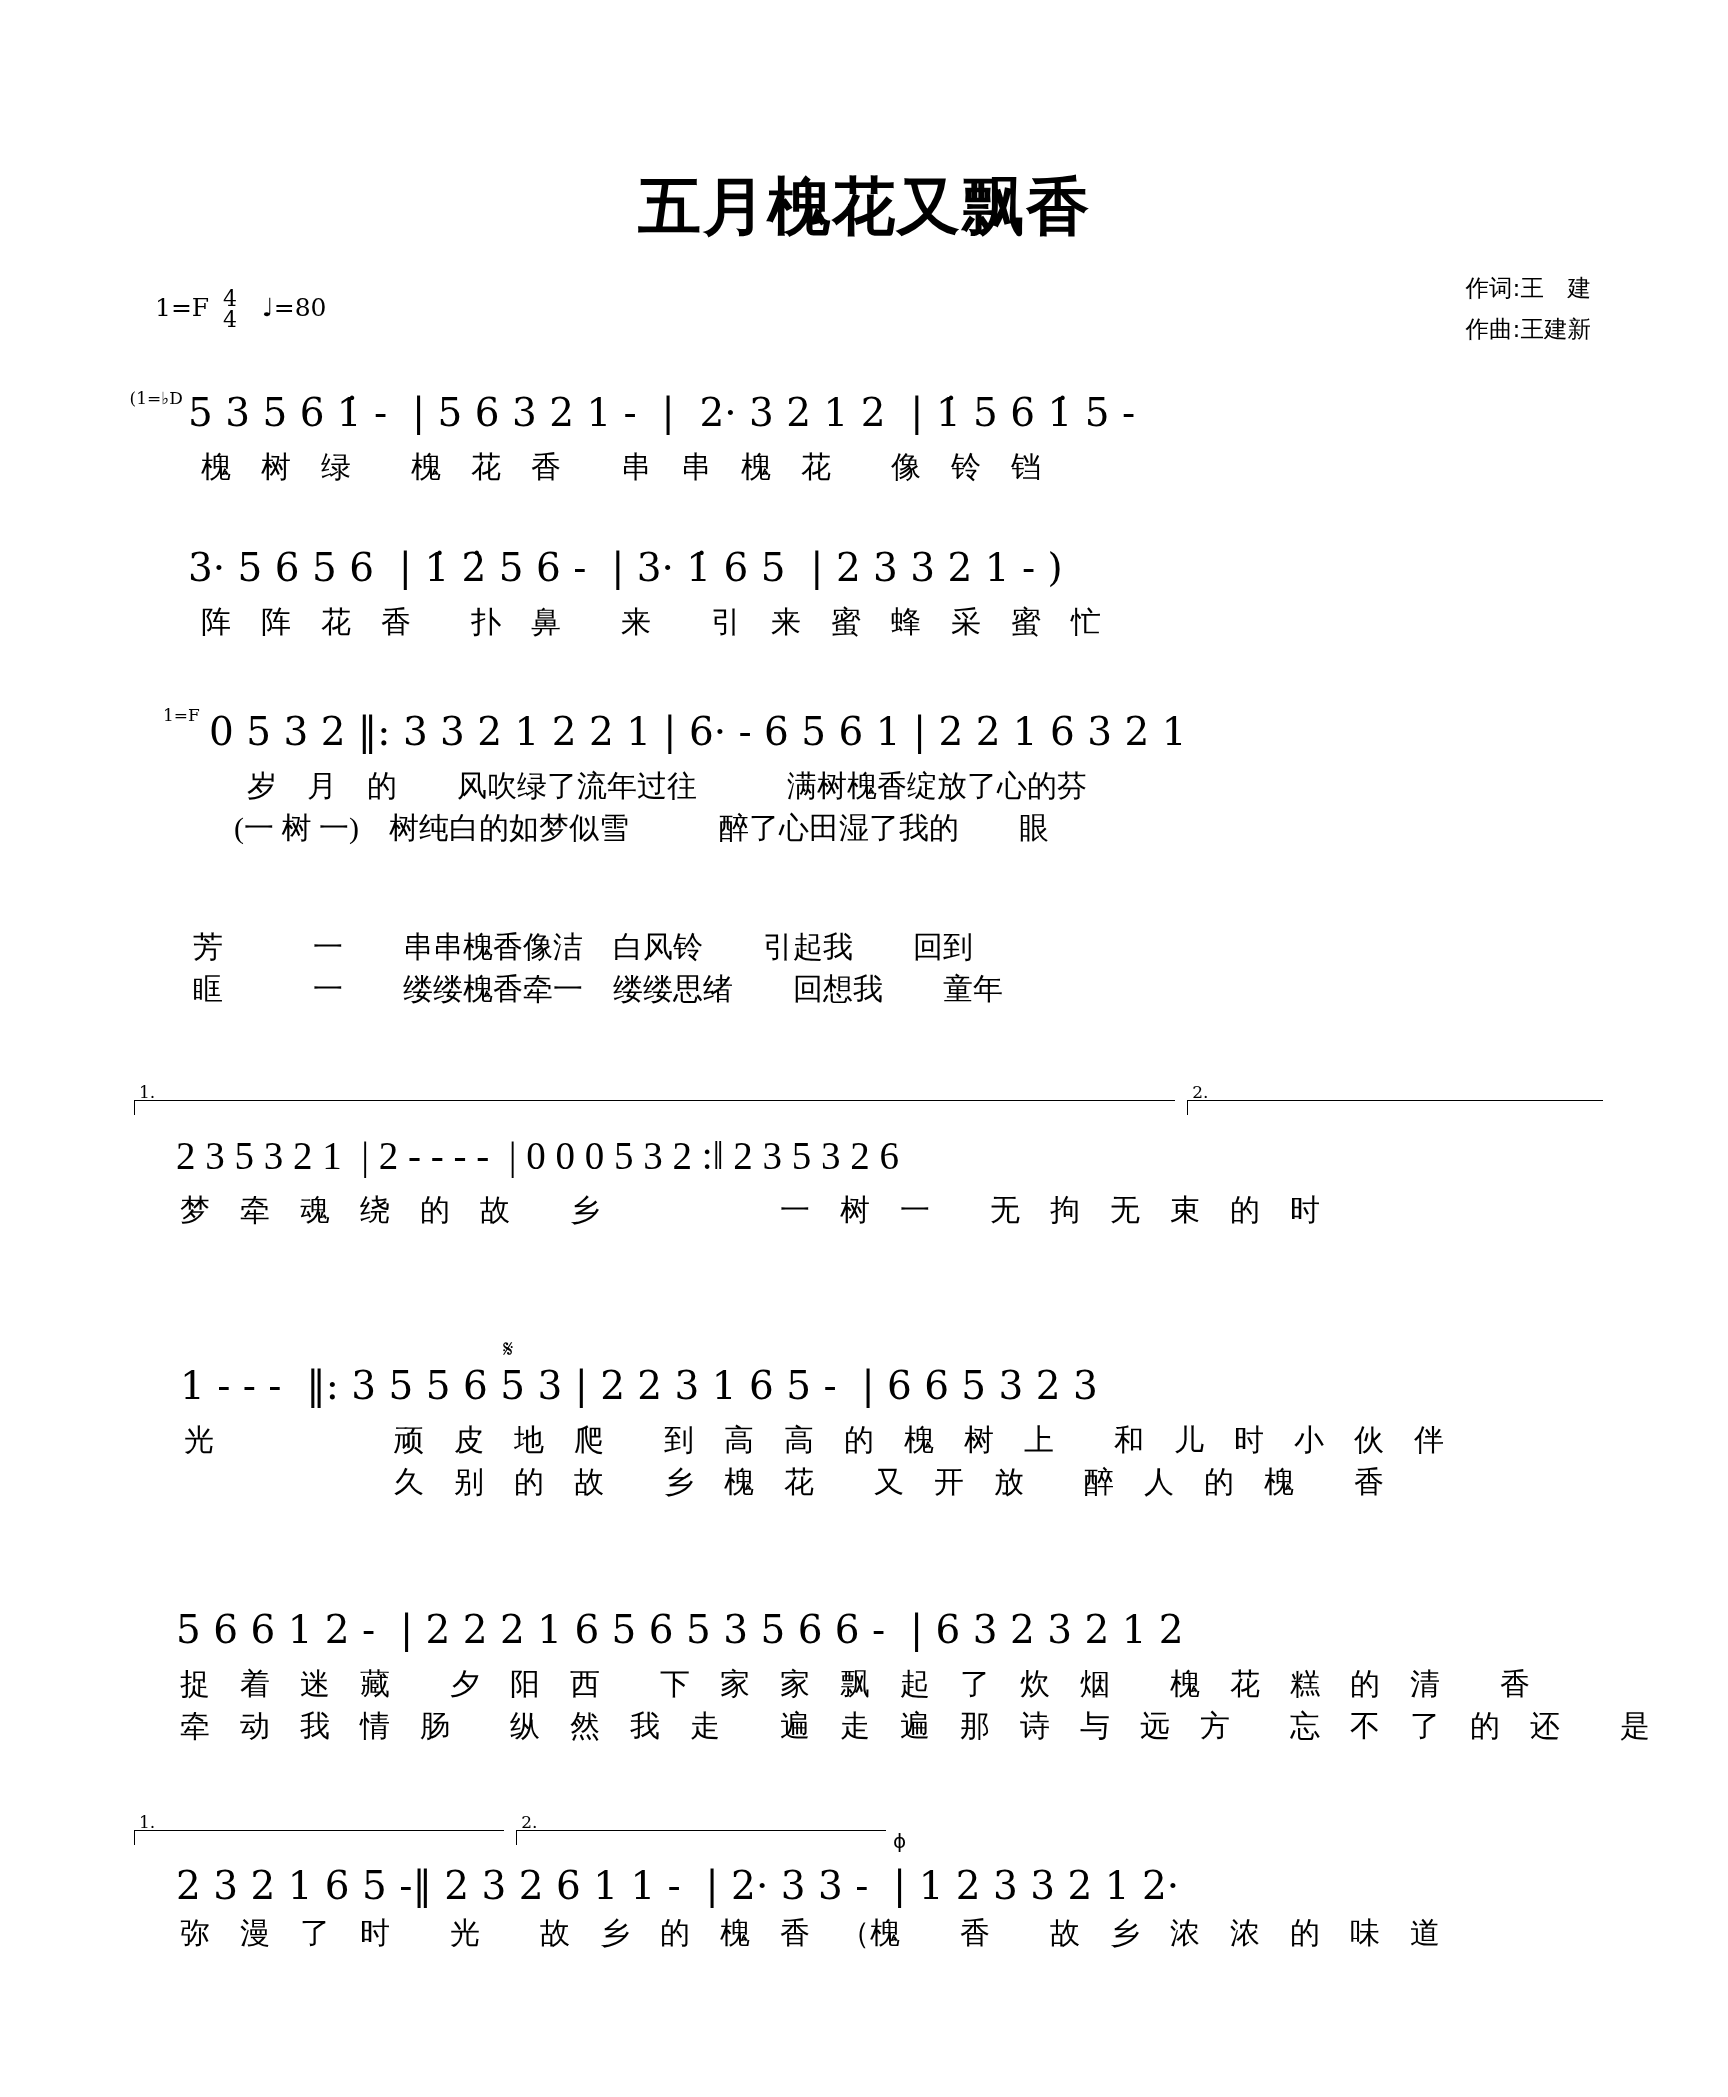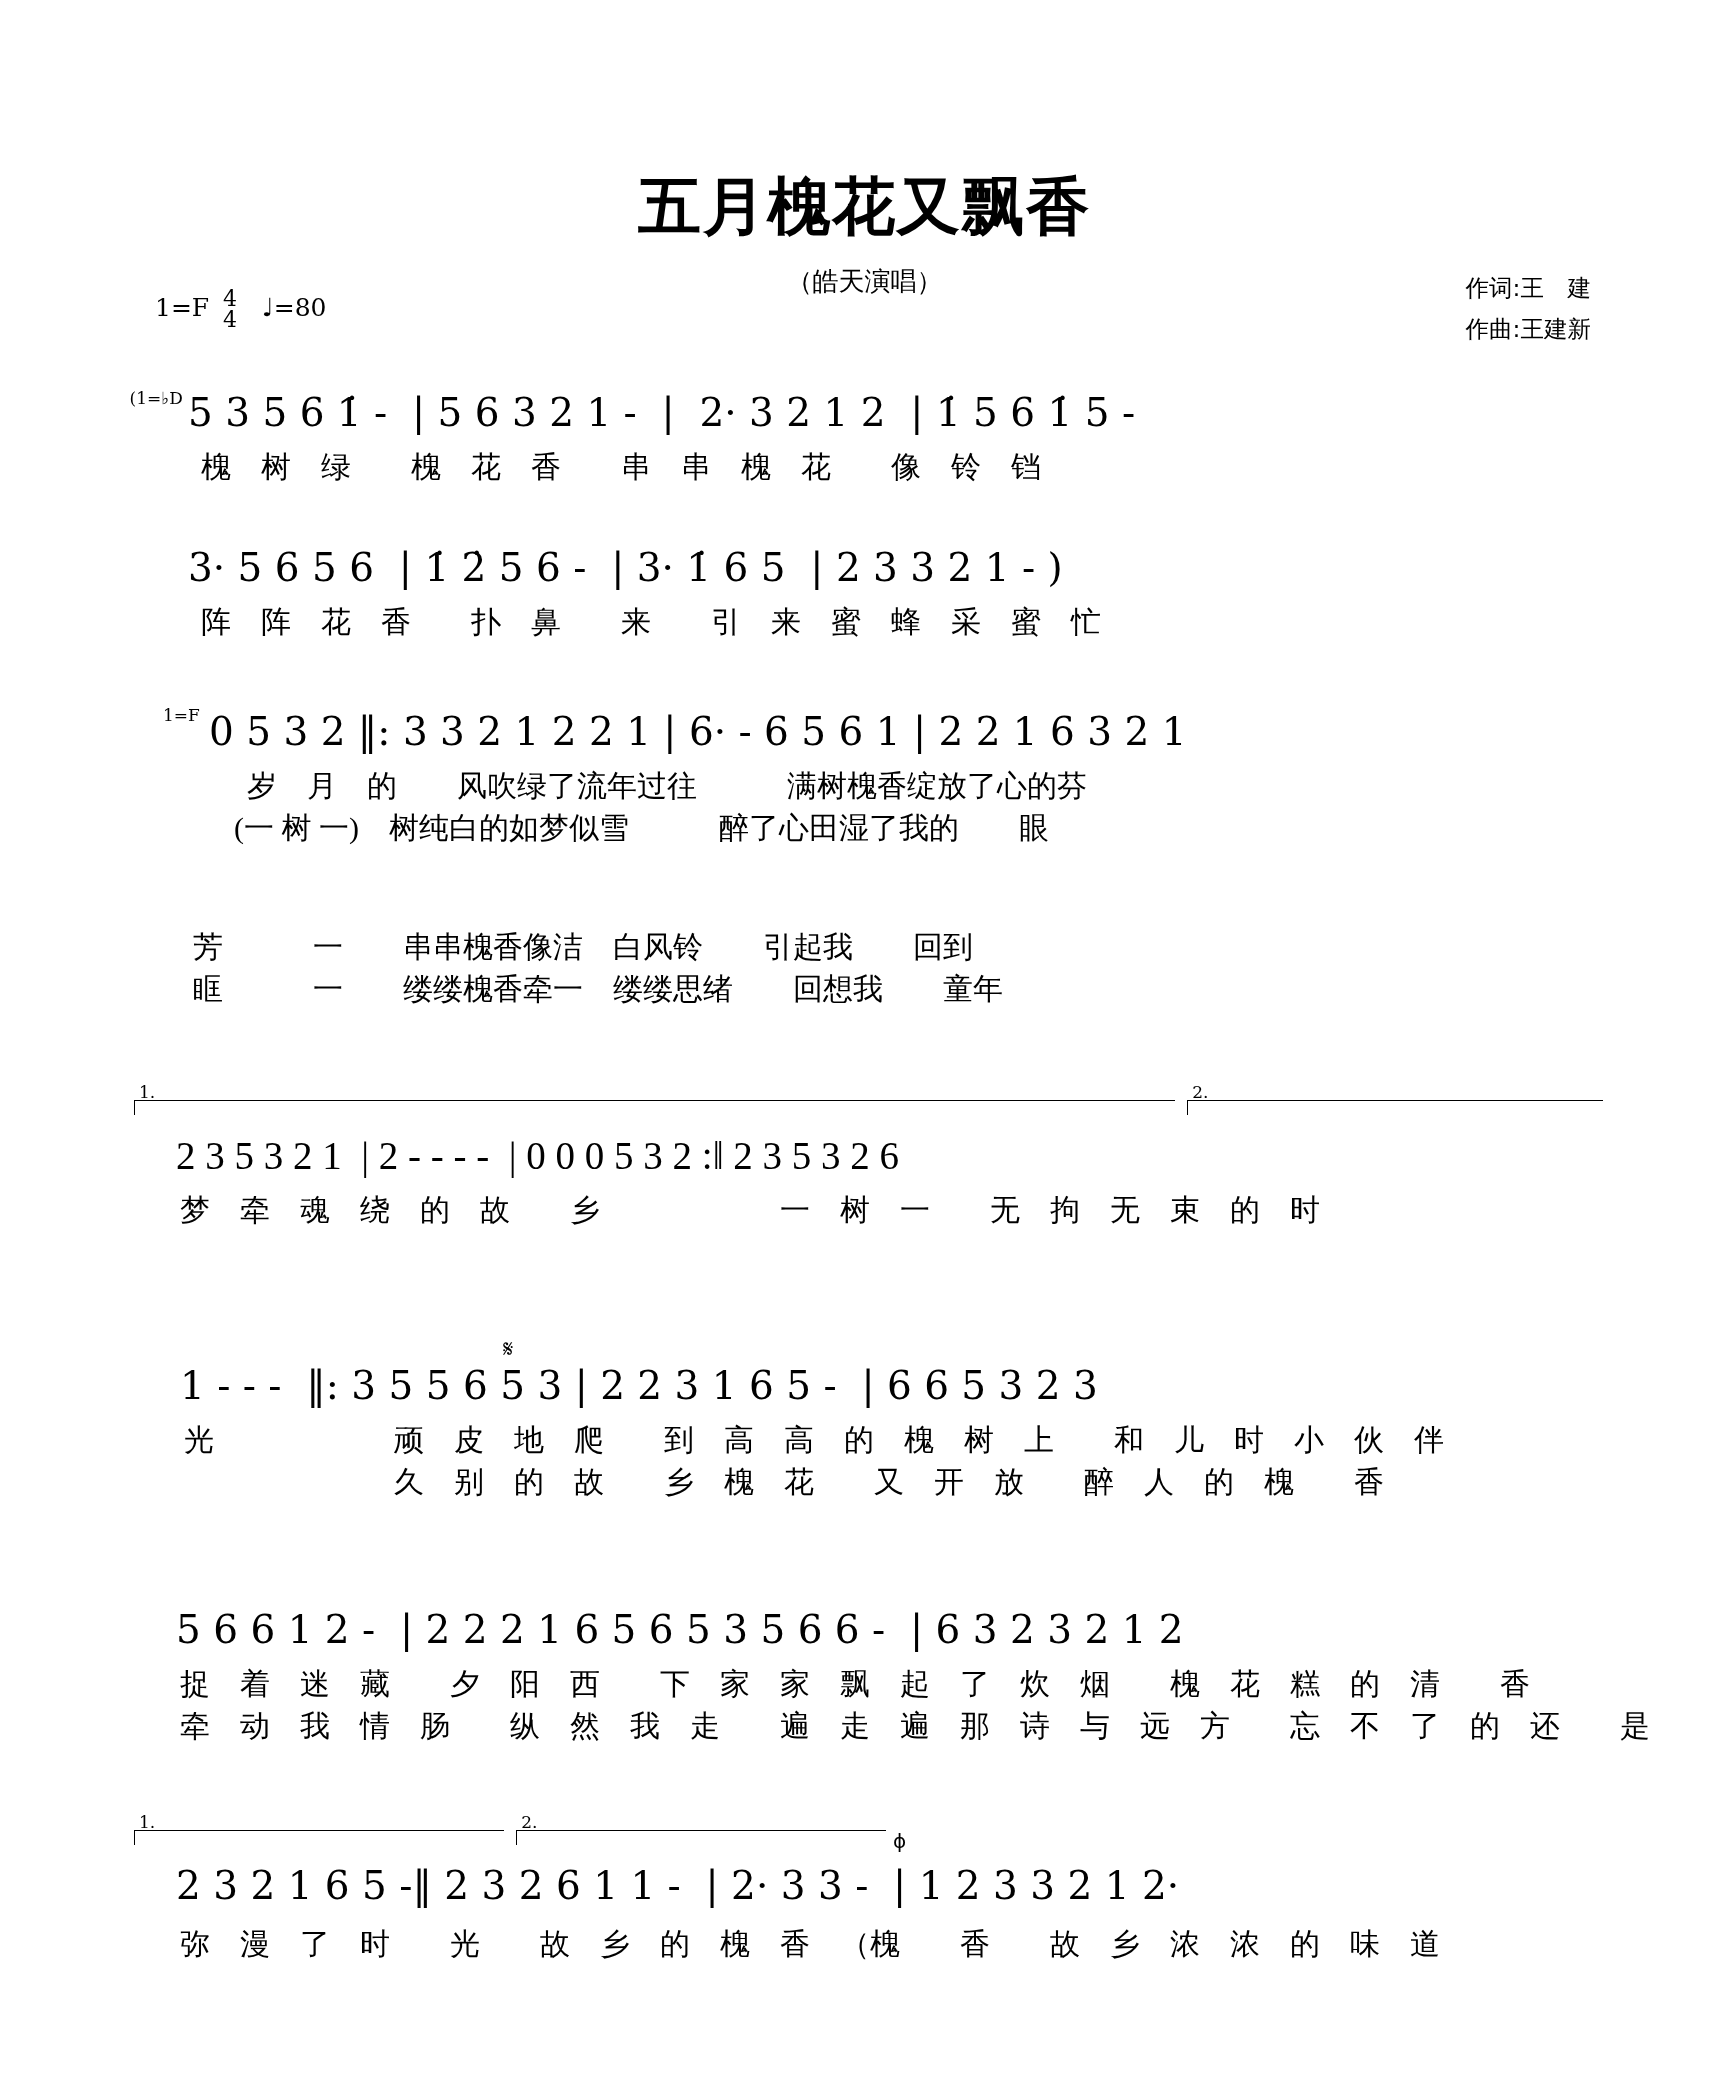--- a/index.html
+++ b/index.html
@@ -125,21 +125,20 @@
     font-size: 17px;
     font-family: "DejaVu Serif", "Liberation Serif", serif;
   }
 </style>
 </head>
 <body>
 
 <div class="page">
 
   <div class="title">五月槐花又飘香</div>
-  <div class="subtitle">（皓天演唱）</div>
 
   <div class="credits">
     <div>作词:王　建</div>
     <div>作曲:王建新</div>
   </div>
 
   <div class="meta">
     <span>1=F</span>
     <span class="frac">
       <span class="num">4</span>
@@ -233,21 +232,21 @@
     <div class="endbracket" style="left:-4.2px; top:-28px; width:369px;">
       <span>1.</span>
     </div>
     <div class="endbracket" style="left:378px; top:-28px; width:369px;">
       <span>2.</span>
     </div>
     <div class="smalltag" style="left:755px; top:-29px; font-size:20px;">ϕ</div>
     <div class="notes" style="margin-top:5px;">
       <span class="seq" style="left:38px;">2 3 2 1 6 5 -‖ 2 3 2 6 1 1 -  | 2· 3 3 -  | 1 2 3 3 2 1 2·</span>
     </div>
-    <div class="lyrics" style="top:12px;">
+    <div class="lyrics" style="top:1px;">
       <span class="seq" style="left:42px;">弥　漫　了　时　　光　　故　乡　的　槐　香　（槐　　香　　故　乡　浓　浓　的　味　道</span>
     </div>
   </div>
 
   <div class="system" style="top:2093px;">
     <div class="notes">
       <span class="seq" style="left:38px;">2· 1 6 -  | 2 3 2 2 1 6 6 5·  | 5· 6 6 6 3  | 2 2 3 6 3</span>
     </div>
 
   </div>

